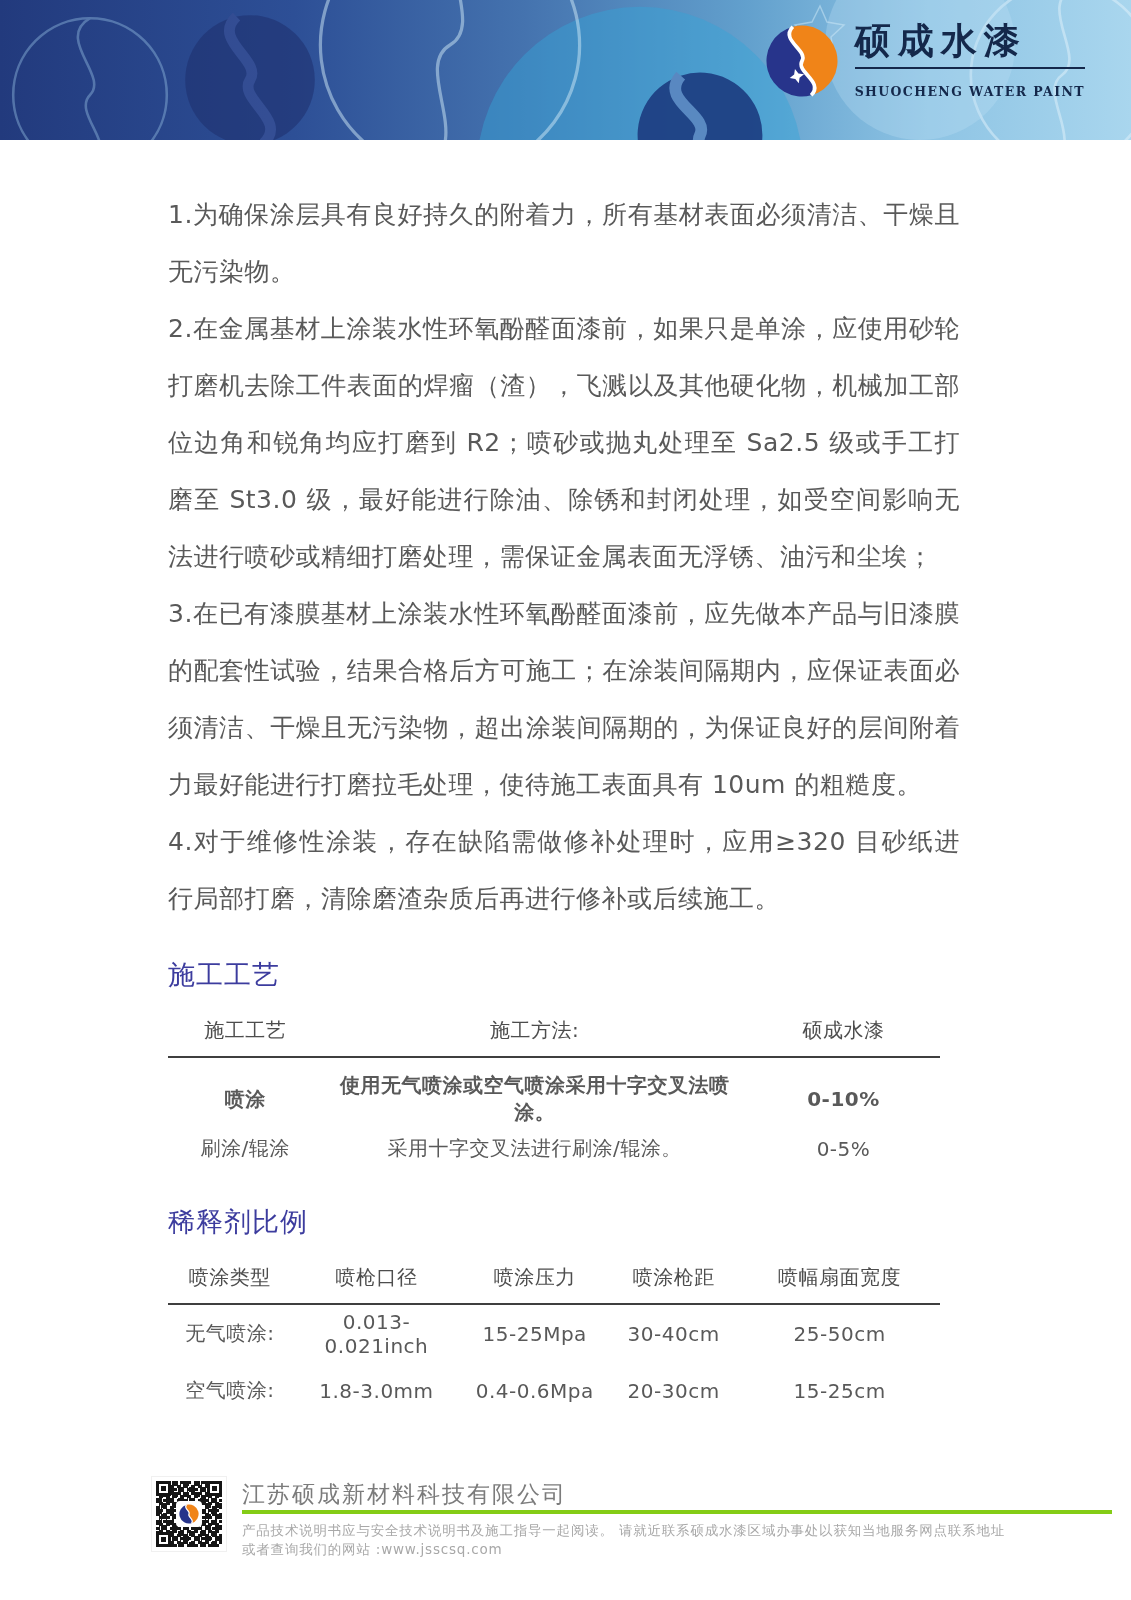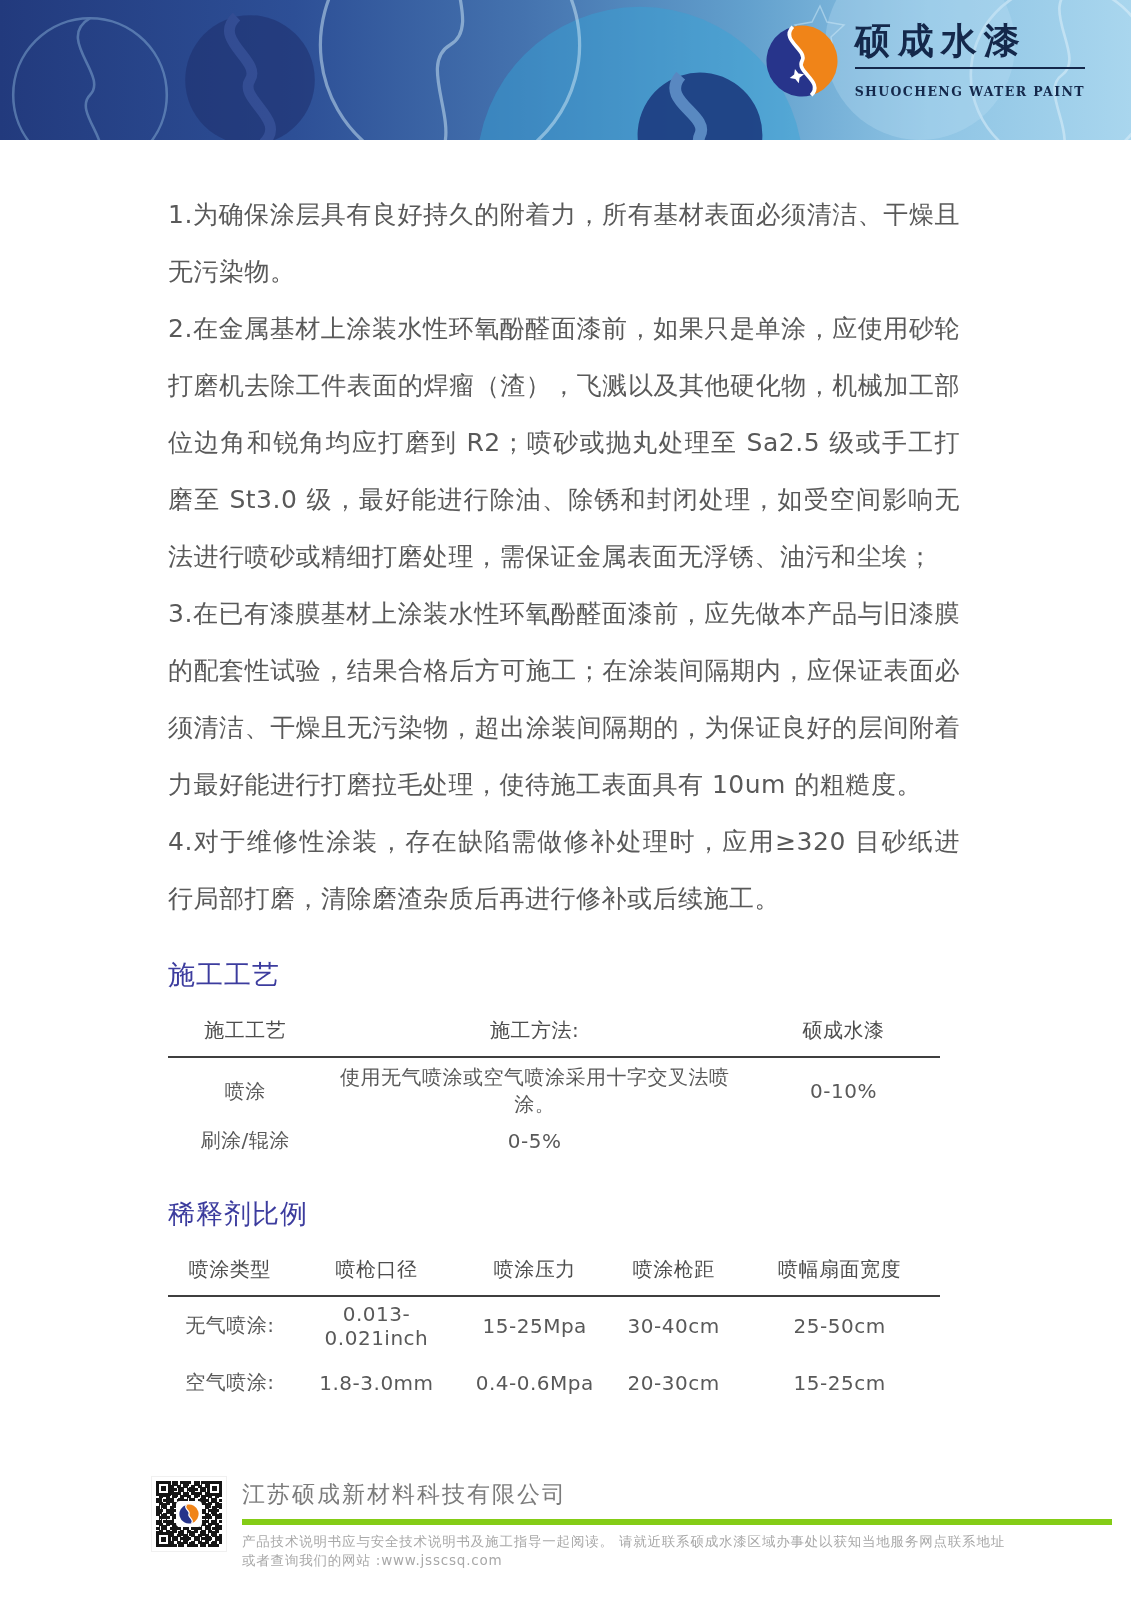--- a/index.html
+++ b/index.html
@@ -53,21 +53,21 @@
     background-size:11px 11px,7px 7px;
   }
   .fp{position:absolute;width:15px;height:15px;border:3px solid #141414;background:#fff;box-sizing:border-box;}
   .fp::after{content:"";position:absolute;left:2px;top:2px;width:5px;height:5px;background:#141414;}
   .fp.tl{left:0;top:0}.fp.tr{right:0;top:0}.fp.bl{left:0;bottom:0}
   .qr-center{
     position:absolute;left:50%;top:50%;transform:translate(-50%,-50%);
     width:26px;height:26px;background:#fff;border-radius:4px;display:flex;align-items:center;justify-content:center;
   }
   .footer-text{width:870px;padding-top:2px;}
-  .company{font-size:23px;color:#7c7c7c;letter-spacing:2px;padding-bottom:9px;border-bottom:6px solid #84cc16;}
+  .company{font-size:23px;color:#7c7c7c;letter-spacing:2px;border-bottom:4px solid #84cc16;}
   .notes{margin-top:7px;font-size:13.5px;line-height:19px;color:#a8a8a8;letter-spacing:0.8px;}
 </style>
 </head>
 <body>
 
 <div class="page">
 
   <header class="banner">
     <svg class="wm" width="1131" height="140" aria-hidden="true">
 
@@ -126,27 +126,28 @@
     <p class="body-text">4.对于维修性涂装，存在缺陷需做修补处理时，应用≥320 目砂纸进行局部打磨，清除磨渣杂质后再进行修补或后续施工。</p>
 
     <h2 class="section-title">施工工艺</h2>
 
     <div class="dtable t1">
       <div class="t-head">
         <div class="cell">施工工艺</div>
         <div class="cell">施工方法:</div>
         <div class="cell">硕成水漆</div>
       </div>
-      <div class="t-row" style="margin-top:6px;">
+      <div class="t-row" style="margin-top:14px;font-weight:bold;">
         <div class="cell">喷涂</div>
         <div class="cell">使用无气喷涂或空气喷涂采用十字交叉法喷涂。</div>
         <div class="cell">0-10%</div>
       </div>
       <div class="t-row">
         <div class="cell">刷涂/辊涂</div>
+        <div class="cell">采用十字交叉法进行刷涂/辊涂。</div>
         <div class="cell">0-5%</div>
       </div>
     </div>
 
     <h2 class="section-title">稀释剂比例</h2>
 
     <div class="dtable t2">
       <div class="t-head">
         <div class="cell">喷涂类型</div>
         <div class="cell">喷枪口径</div>

